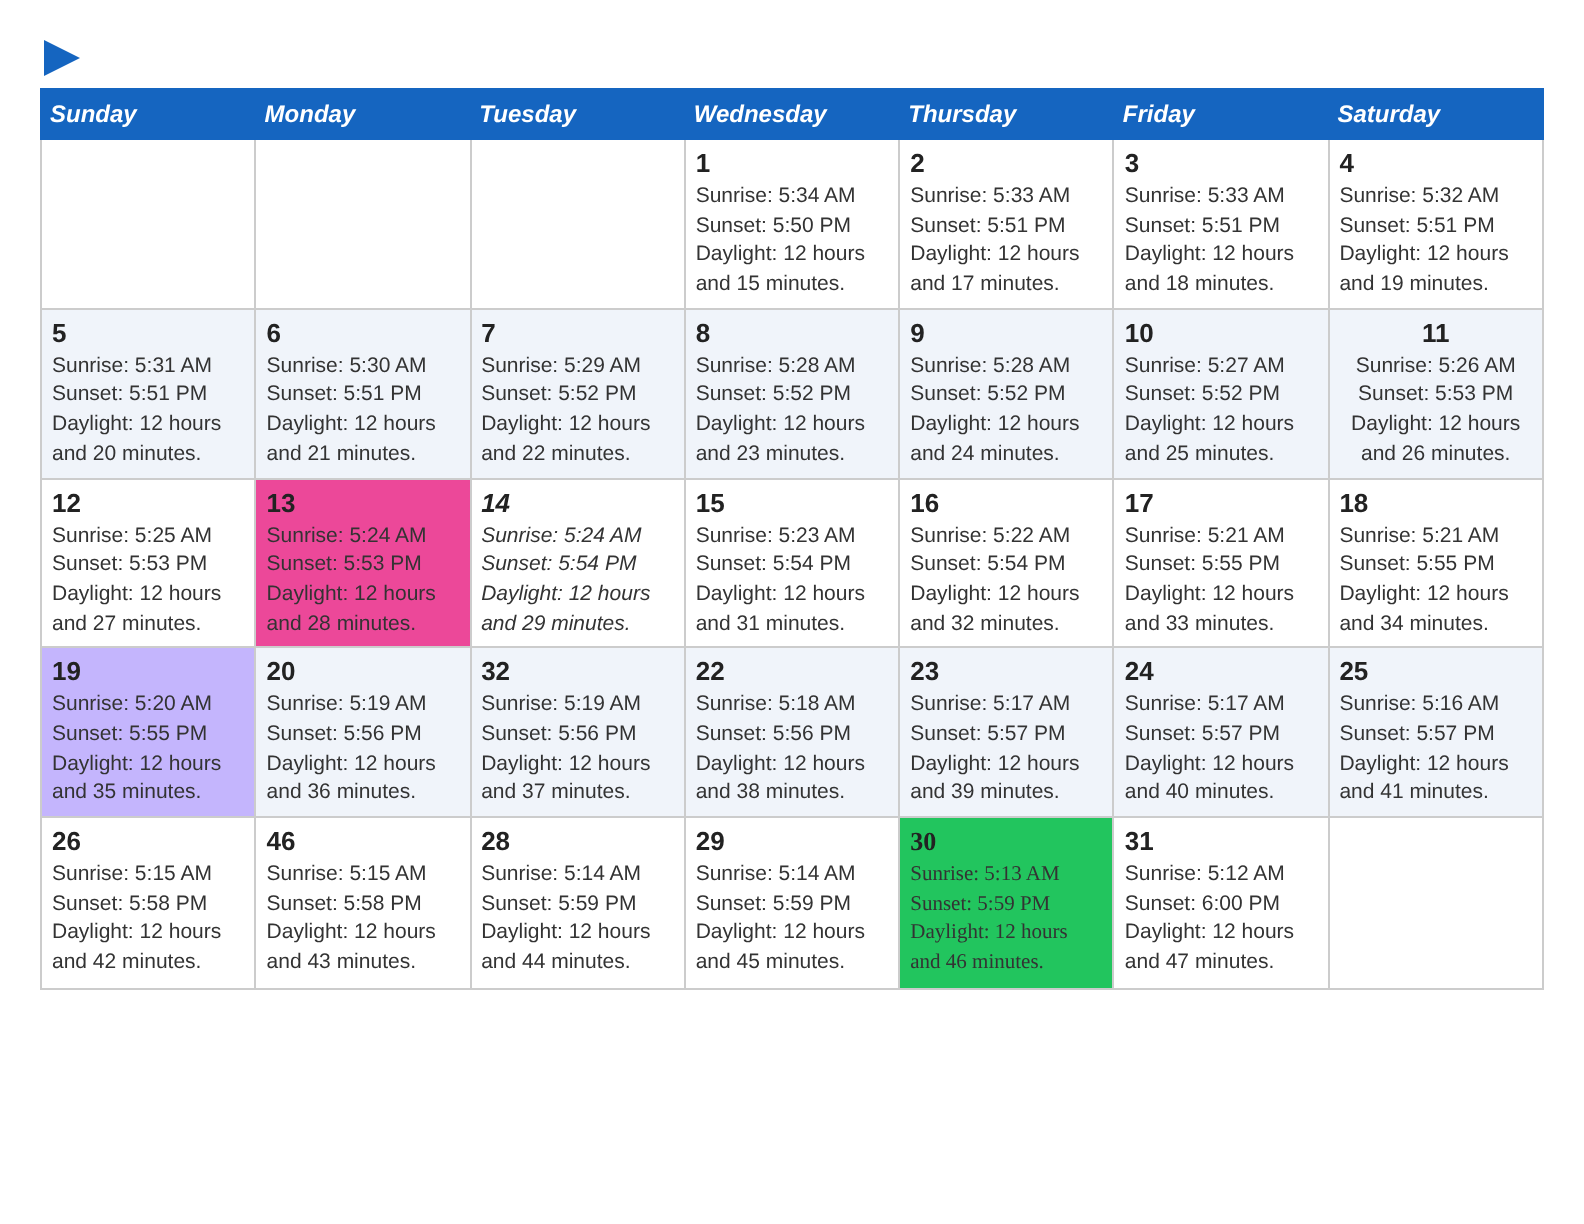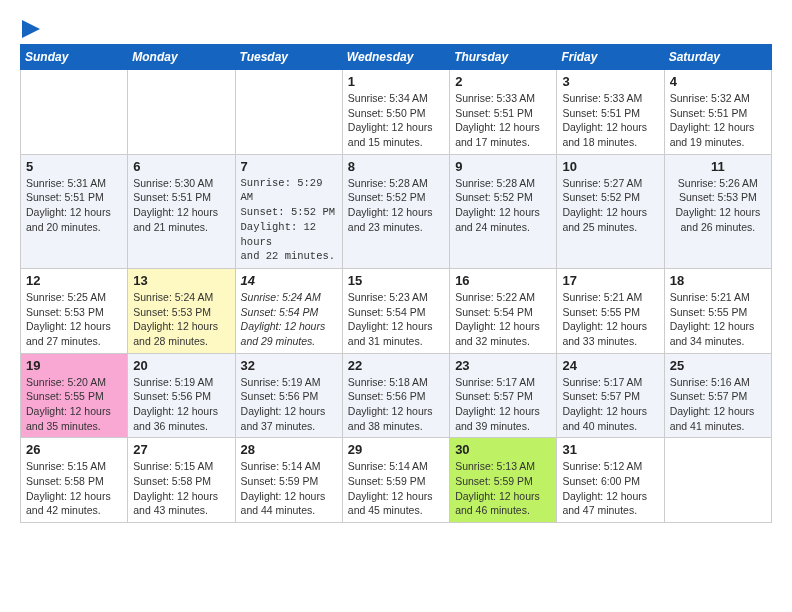--- a/index.html
+++ b/index.html
@@ -155,21 +155,21 @@
         </td>
         <td style="background: rgb(240, 244, 250);">
           <div class="day-num">6</div>
           <div class="day-info" style="white-space: pre-line;">Sunrise: 5:30 AM
 Sunset: 5:51 PM
 Daylight: 12 hours
 and 21 minutes.</div>
         </td>
         <td style="background: rgb(240, 244, 250);">
           <div class="day-num">7</div>
-          <div class="day-info" style="white-space: pre-line; font-family: Liberation Mono, monospace;">Sunrise: 5:29 AM
+          <div class="day-info" style="white-space: pre-line;">Sunrise: 5:29 AM
 Sunset: 5:52 PM
 Daylight: 12 hours
 and 22 minutes.</div>
         </td>
         <td style="background: rgb(240, 244, 250);">
           <div class="day-num">8</div>
           <div class="day-info" style="white-space: pre-line;">Sunrise: 5:28 AM
 Sunset: 5:52 PM
 Daylight: 12 hours
 and 23 minutes.</div>
@@ -197,21 +197,21 @@
         </td>
       </tr>
       <tr>
         <td style="background: rgb(255, 255, 255);">
           <div class="day-num">12</div>
           <div class="day-info" style="white-space: pre-line;">Sunrise: 5:25 AM
 Sunset: 5:53 PM
 Daylight: 12 hours
 and 27 minutes.</div>
         </td>
-        <td style="background: #fef9c3;">
+        <td style="background: #ec4899;">
           <div class="day-num">13</div>
           <div class="day-info" style="white-space: pre-line;">Sunrise: 5:24 AM
 Sunset: 5:53 PM
 Daylight: 12 hours
 and 28 minutes.</div>
         </td>
         <td style="background: rgb(255, 255, 255); font-style: italic;">
           <div class="day-num">14</div>
           <div class="day-info" style="white-space: pre-line;">Sunrise: 5:24 AM
 Sunset: 5:54 PM
@@ -241,21 +241,21 @@
         </td>
         <td style="background: rgb(255, 255, 255);">
           <div class="day-num">18</div>
           <div class="day-info" style="white-space: pre-line;">Sunrise: 5:21 AM
 Sunset: 5:55 PM
 Daylight: 12 hours
 and 34 minutes.</div>
         </td>
       </tr>
       <tr>
-        <td style="background: #f9a8d4;">
+        <td style="background: #c4b5fd;">
           <div class="day-num">19</div>
           <div class="day-info" style="white-space: pre-line;">Sunrise: 5:20 AM
 Sunset: 5:55 PM
 Daylight: 12 hours
 and 35 minutes.</div>
         </td>
         <td style="background: rgb(240, 244, 250);">
           <div class="day-num">20</div>
           <div class="day-info" style="white-space: pre-line;">Sunrise: 5:19 AM
 Sunset: 5:56 PM
@@ -300,41 +300,41 @@
       </tr>
       <tr>
         <td style="background: rgb(255, 255, 255);">
           <div class="day-num">26</div>
           <div class="day-info" style="white-space: pre-line;">Sunrise: 5:15 AM
 Sunset: 5:58 PM
 Daylight: 12 hours
 and 42 minutes.</div>
         </td>
         <td style="background: rgb(255, 255, 255);">
-          <div class="day-num">27</div>
+          <div class="day-num">46</div>
           <div class="day-info" style="white-space: pre-line;">Sunrise: 5:15 AM
 Sunset: 5:58 PM
 Daylight: 12 hours
 and 43 minutes.</div>
         </td>
         <td style="background: rgb(255, 255, 255);">
           <div class="day-num">28</div>
           <div class="day-info" style="white-space: pre-line;">Sunrise: 5:14 AM
 Sunset: 5:59 PM
 Daylight: 12 hours
 and 44 minutes.</div>
         </td>
         <td style="background: rgb(255, 255, 255);">
           <div class="day-num">29</div>
           <div class="day-info" style="white-space: pre-line;">Sunrise: 5:14 AM
 Sunset: 5:59 PM
 Daylight: 12 hours
 and 45 minutes.</div>
         </td>
-        <td style="background: #bef264;">
+        <td style="background: #22c55e; font-family: Liberation Serif, serif;">
           <div class="day-num">30</div>
           <div class="day-info" style="white-space: pre-line;">Sunrise: 5:13 AM
 Sunset: 5:59 PM
 Daylight: 12 hours
 and 46 minutes.</div>
         </td>
         <td style="background: rgb(255, 255, 255);">
           <div class="day-num">31</div>
           <div class="day-info" style="white-space: pre-line;">Sunrise: 5:12 AM
 Sunset: 6:00 PM

